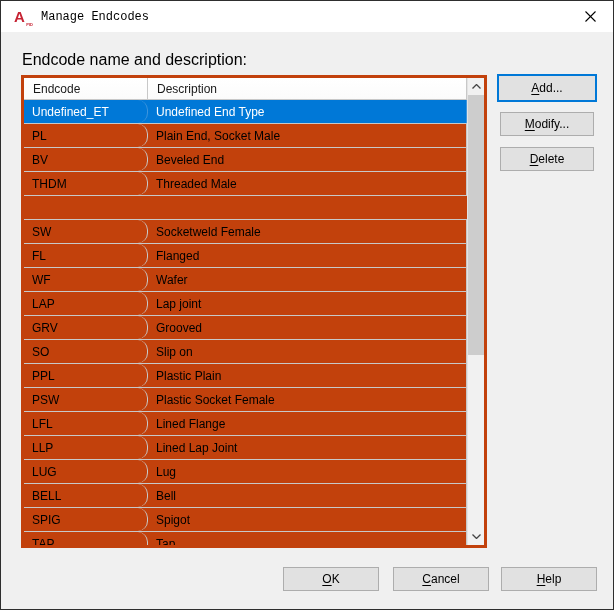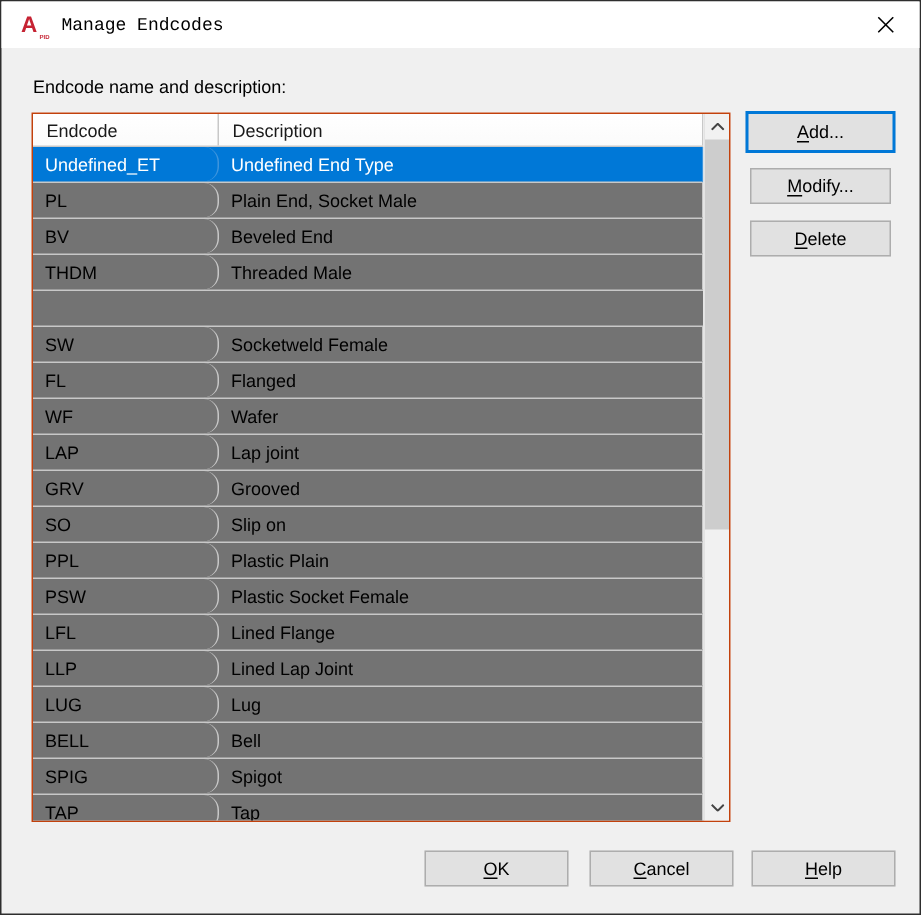--- a/index.html
+++ b/index.html
@@ -40,27 +40,27 @@
   .title-text { font-size:12px; color:#000000;font-family:Liberation Mono, monospace; }
   .close-btn {
     position:absolute; right:0; top:0;
     width:45px; height:31px;
     display:flex; align-items:center; justify-content:center;
     cursor:default;
   }
   
   .caption {
     position:absolute; left:21px; top:50px;
-    font-size:12px; color:#000000;
+    font-size:16px; color:#000000;
   }
   
   .table {
     position:absolute; left:20px; top:74px;
     width:466px; height:473px;
-    border:1px solid #c2410c;
+    border:3px solid #c2410c;
     background:#ffffff;
     overflow:hidden;
   }
   .table-content {
     position:absolute; left:0; top:0; right:17px; bottom:0;
     overflow:hidden;
   }
   .thead {
     display:flex; height:22px;
     background:linear-gradient(#ffffff, #fbfbfb);
@@ -69,21 +69,21 @@
   .th {
     font-size:12px; color:#1a1a1a;
     display:flex; align-items:center;
     padding-left:9px;
   }
   .th.col-code { width:124px; border-right:1px solid #c8c8c8; }
   .th.col-desc { flex:1; border-right:1px solid #c8c8c8; }
   .row {
     display:flex; height:24px;
     border-bottom:1px solid #c8c8c8;
-    background:#737373;
+    background:#c2410c;
   }
   .cell {
     font-size:12px; color:#000000;
     display:flex; align-items:center;
     padding-left:8px;
     white-space:nowrap; overflow:hidden;
   }
   .cell.col-code { width:124px; border-right:1px solid #c8c8c8;border-radius:10px; }
   .cell.col-desc { flex:1; border-right:1px solid #c8c8c8; }
   .row.selected { background:#0078d7; }

